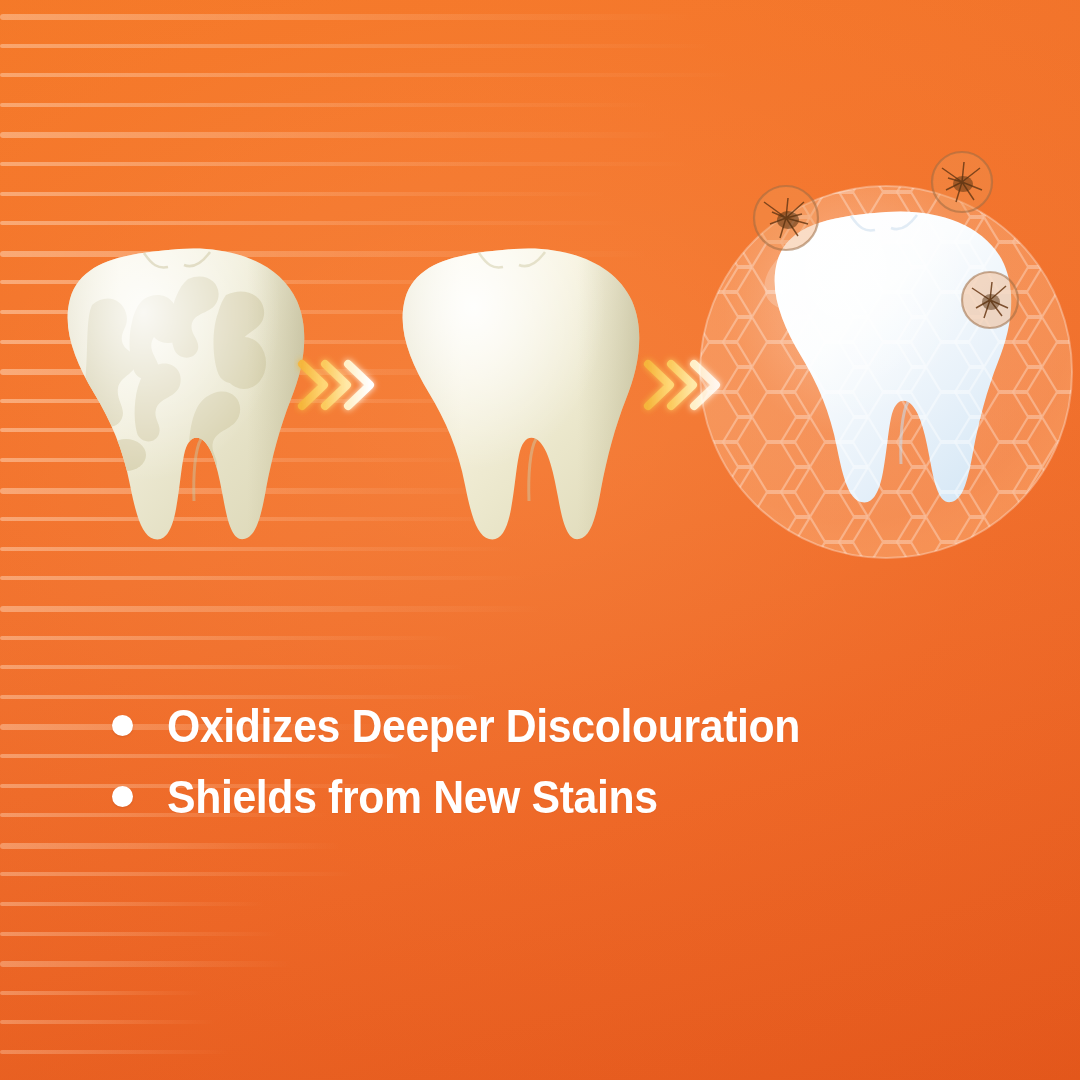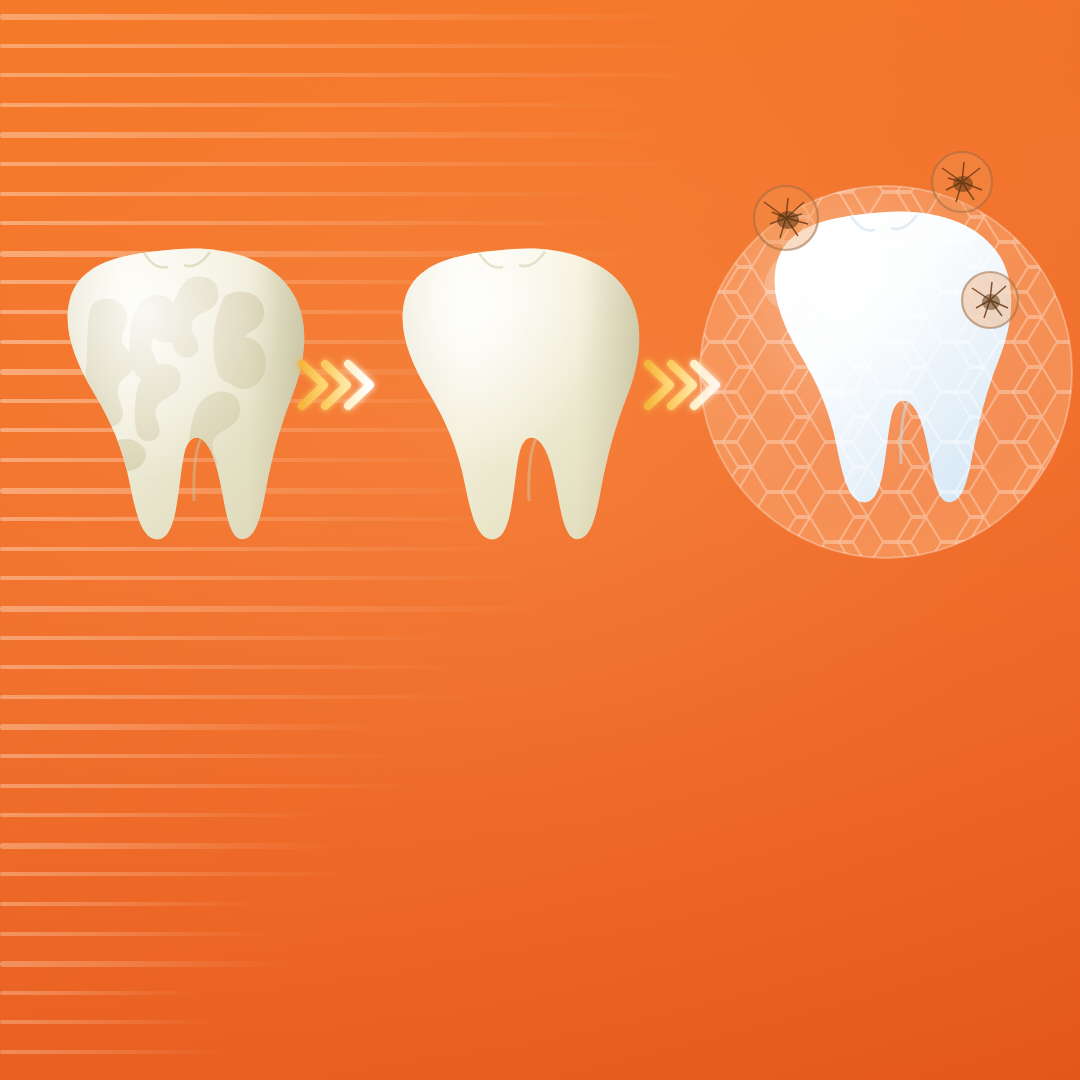--- a/index.html
+++ b/index.html
@@ -384,15 +384,23 @@
             </g>
             <ellipse cx="301" cy="162" rx="9" ry="8" fill="#54300F" opacity=".5"></ellipse>
           </g>
         </g>
       </svg>
     </div>
 
   </div>
 
   <div class="bullets" id="bullets">
+      <div class="bullet-row">
+        <span class="bullet-dot"></span>
+        <span class="bullet-text">Oxidizes Deeper Discolouration</span>
+      </div>
+      <div class="bullet-row">
+        <span class="bullet-dot"></span>
+        <span class="bullet-text">Shields from New Stains</span>
+      </div>
     </div>
 
 </div>
 
 </body></html>

